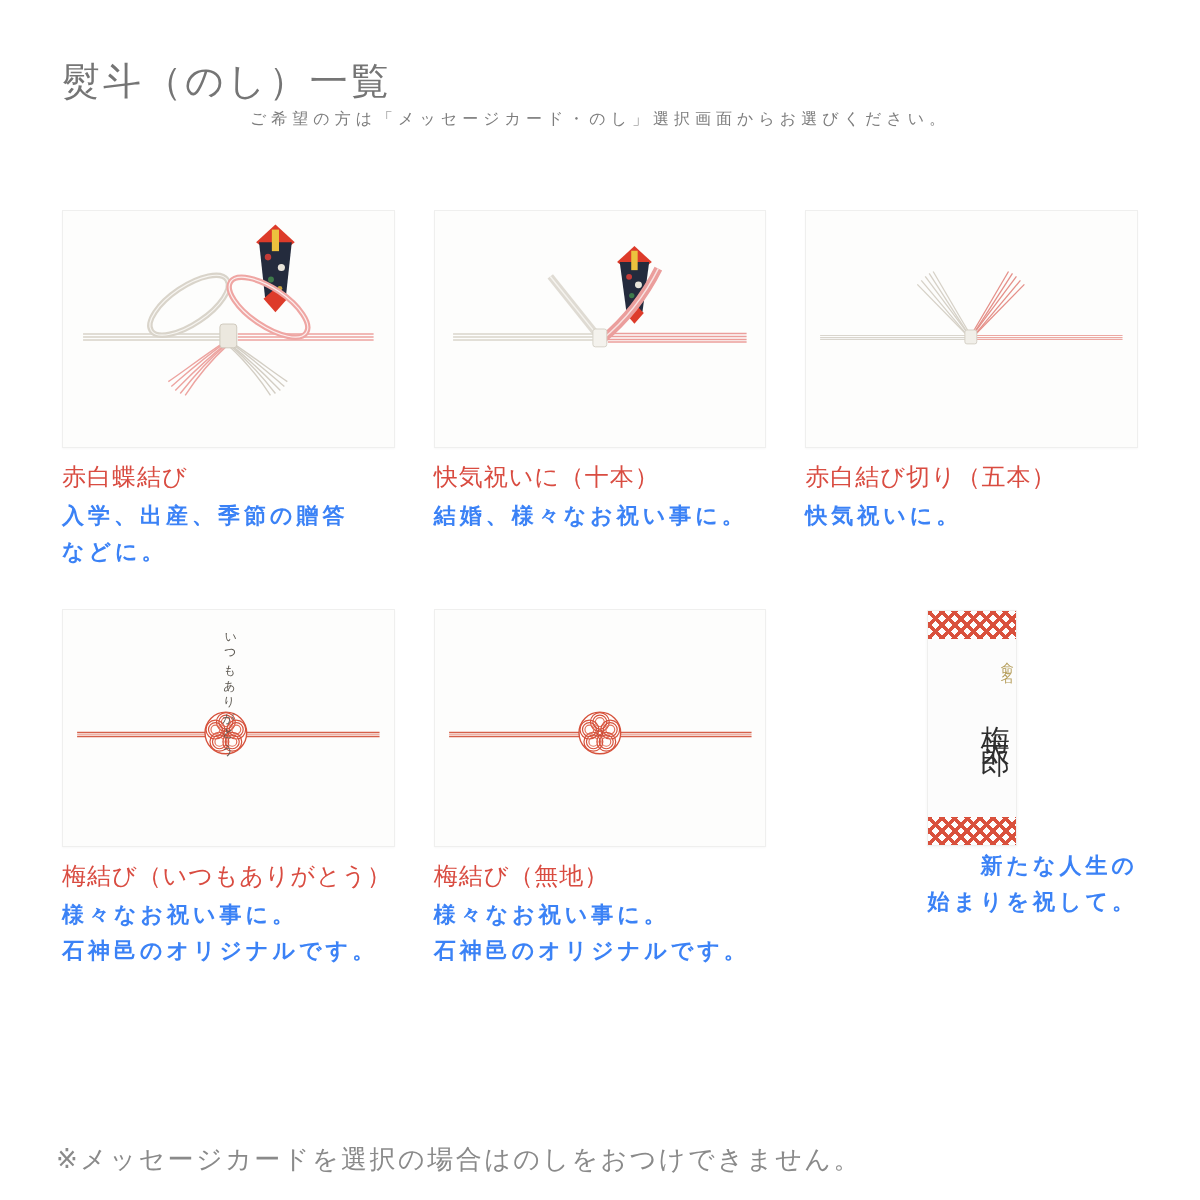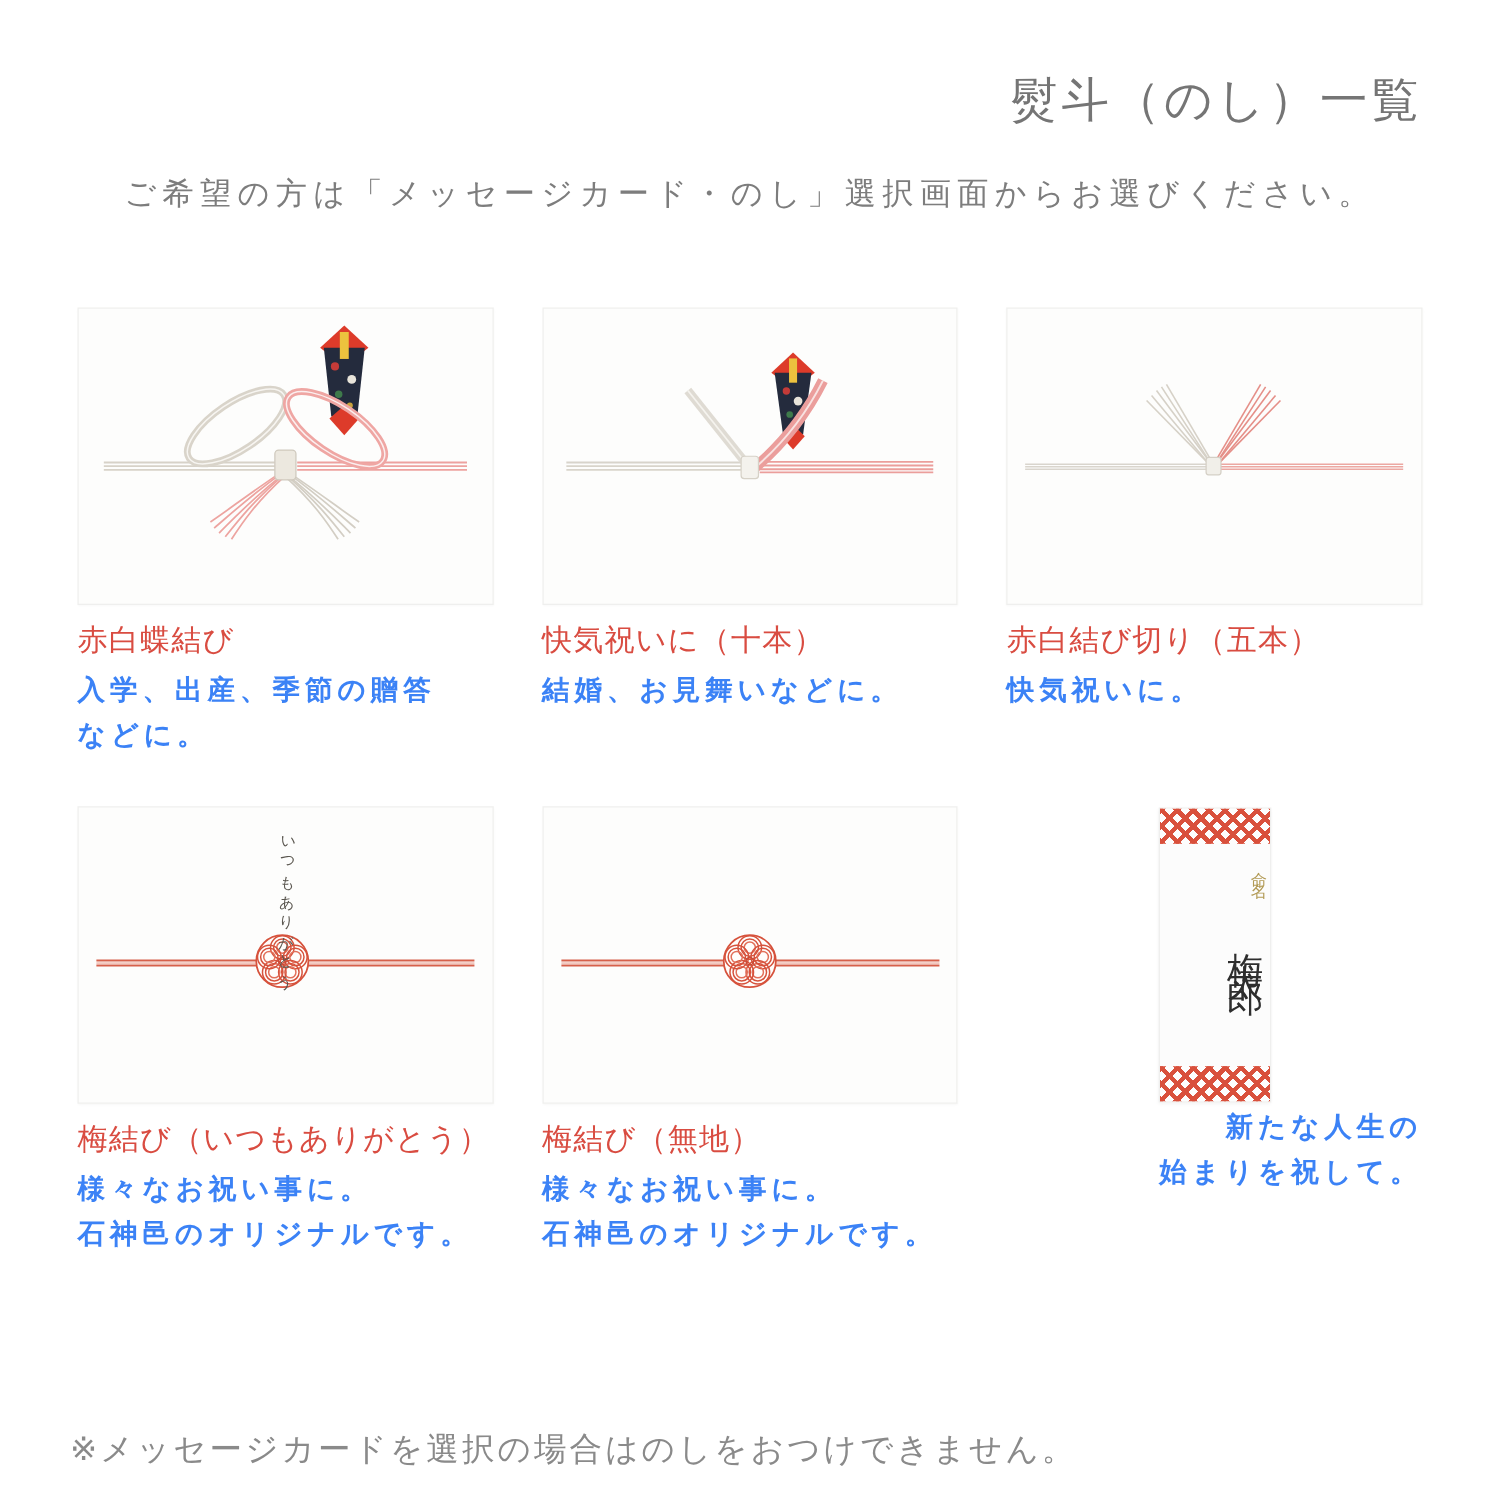--- a/index.html
+++ b/index.html
@@ -7,31 +7,30 @@
   body {
     position: relative;
     overflow: hidden;
     background: #ffffff;
     font-family: "Liberation Sans", "DejaVu Sans", sans-serif;
     color: #8a8a8a;
   }
   .page { padding: 58px 62px 0; }
 
   .page-title {
-    text-align: right;
+    text-align: left;
     font-size: 38px;
     line-height: 46px;
     font-weight: 500;
     color: #757575;
     letter-spacing: 3px;
-    margin-bottom: 36px;
   }
   .page-subtitle {
     text-align: center;
-    font-size: 25px;
+    font-size: 16px;
     line-height: 30px;
     color: #7d7d7d;
     letter-spacing: 5px;
     margin-bottom: 76px;
   }
 
   .noshi-grid {
     display: grid;
     grid-template-columns: repeat(3, 1fr);
     column-gap: 55px;
@@ -224,21 +223,21 @@
             <path d="M158 126 L110 66" stroke="#f5f3ee" stroke-width="1.4" fill="none"></path>
           </g>
           <g>
             <path d="M162 130 C186 110 206 84 219 58" stroke="#eb9e9c" stroke-width="8.5" fill="none"></path>
             <path d="M162 130 C186 110 206 84 219 58" stroke="#f8e2e1" stroke-width="1.6" fill="none"></path>
           </g>
           <rect x="153" y="119" width="14" height="18" rx="2.5" fill="#f4f2ed" stroke="#d6d1c7" stroke-width="1"></rect>
         </svg>
       </div>
       <h2 class="item-title">快気祝いに（十本）</h2>
-      <p class="item-desc">結婚、お見舞いなどに。</p>
+      <p class="item-desc">結婚、様々なお祝い事に。</p>
     </article>
 
     <article class="item">
       <div class="figure">
         <svg viewBox="0 0 321 238">
           <g stroke="#d9d5cd" stroke-width="1.1">
             <line x1="8" y1="125.5" x2="155" y2="125.5"></line>
             <line x1="8" y1="127.5" x2="155" y2="127.5"></line>
             <line x1="8" y1="129.5" x2="155" y2="129.5"></line>
           </g>

